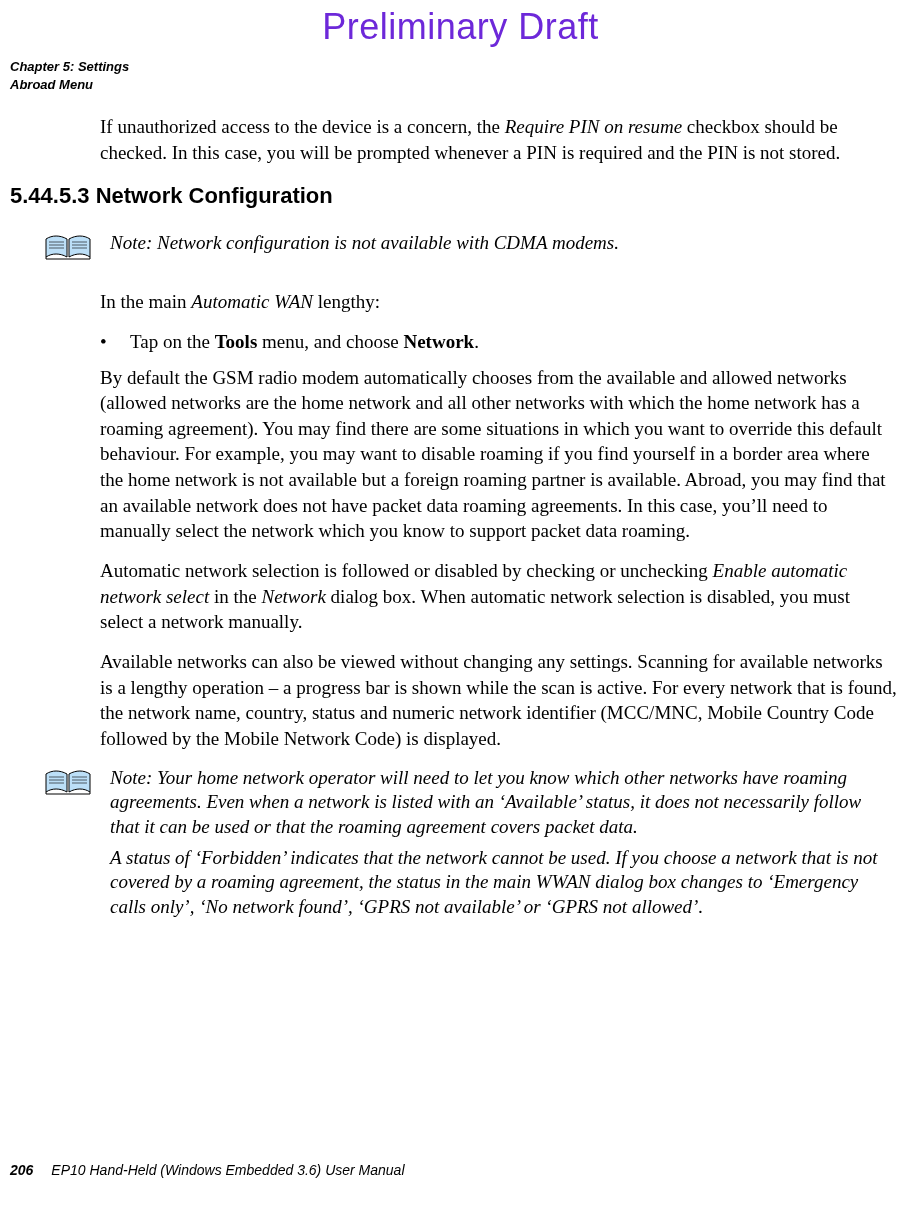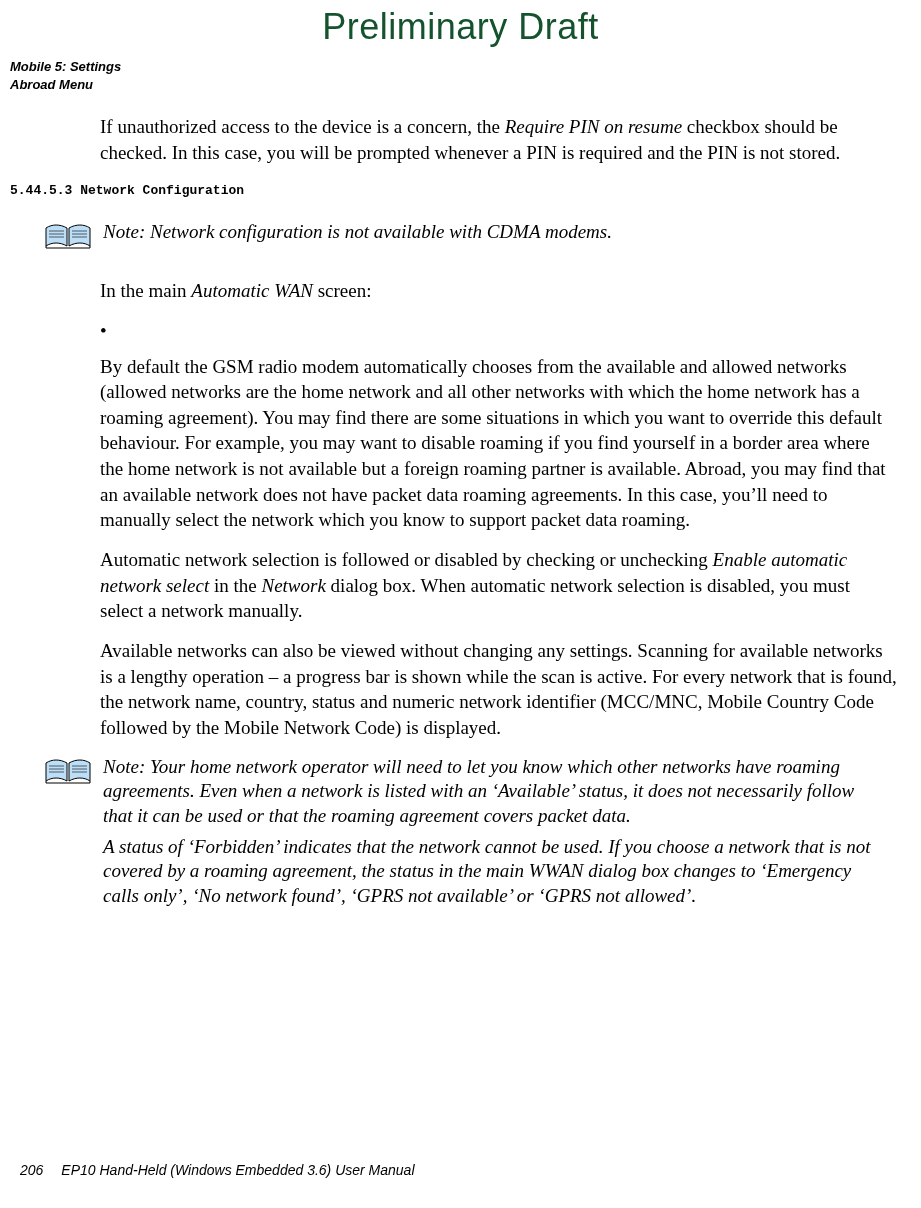--- a/index.html
+++ b/index.html
@@ -11,21 +11,21 @@
     height: 1208px;
     position: relative;
     box-sizing: border-box;
   }
   .watermark {
     position: absolute;
     top: 6px;
     left: 0;
     width: 100%;
     text-align: center;
-    color: #14532d;
+    color: #6d28d9;
     font-family: Arial, Helvetica, sans-serif;
     font-size: 36px;
     font-weight: 400;
     letter-spacing: 0.5px;
   }
   .header {
     position: absolute;
     top: 58px;
     left: 10px;
     font-family: Verdana, Arial, sans-serif;
@@ -42,23 +42,23 @@
     right: 24px;
   }
   .bodytext {
     margin: 0 0 14px 90px;
     font-size: 19px;
     line-height: 1.35;
     color: #000;
   }
   .section-heading {
     margin: 18px 0 22px 0;
-    font-family: Liberation Mono, monospace;
+    font-family: Liberation Sans, sans-serif;
     font-weight: bold;
-    font-size: 13px;
+    font-size: 22px;
     color: #000;
   }
   .note-block {
     display: flex;
     align-items: flex-start;
     margin: 0 0 24px 34px;
     padding-right: 10px;
   }
   .note-icon {
     flex: 0 0 auto;
@@ -68,21 +68,21 @@
   .note-text {
     font-size: 19px;
     font-style: italic;
     line-height: 1.3;
     color: #000;
   }
   .note-word {
     font-style: italic;
   }
   .note-text p {
-    margin: 0 0 6px 1px;
+    margin: 0 0 6px 8px;
   }
   .bullet {
     margin: 0 0 10px 90px;
     font-size: 19px;
     line-height: 1.35;
     color: #000;
     display: flex;
   }
   .bullet-mark {
     width: 30px;
@@ -91,35 +91,34 @@
   .footer {
     position: absolute;
     bottom: 30px;
     left: 10px;
     font-family: Verdana, Arial, sans-serif;
     font-size: 14px;
     font-style: italic;
     color: #000;
   }
   .footer .pagenum {
-    font-weight: normal;
+    font-weight: bold;
     font-style: italic;
     margin-right: 18px;
-    margin-left: 10px;
   }
   .em { font-style: italic; }
   .bold { font-weight: bold; font-family: "Times New Roman", Times, serif; }
 </style>
 </head>
 <body>
 
 <div class="watermark">Preliminary Draft</div>
 
 <div class="header">
-  <div>Mobile 5: Settings</div>
+  <div>Chapter 5: Settings</div>
   <div>Abroad Menu</div>
 </div>
 
 <div class="content">
 
   <p class="bodytext">
     <span>If unauthorized access to the device is a concern, the </span><span class="em">Require PIN on resume</span><span> checkbox should be checked. In this case, you will be prompted whenever a PIN is required and the PIN is not stored.</span>
   </p>
 
   <div class="section-heading">5.44.5.3 Network Configuration</div>
@@ -137,25 +136,28 @@
         <line x1="28" y1="15" x2="43" y2="15" stroke="#000" stroke-width="0.6"></line>
         <path d="M2 24 L2 26 L46 26 L46 24" fill="none" stroke="#000" stroke-width="1"></path>
       </svg>
     </span>
     <div class="note-text">
       <p><span class="note-word">Note:</span><span> Network configuration is not available with CDMA modems.</span></p>
     </div>
   </div>
 
   <p class="bodytext">
-    <span>In the main </span><span class="em">Automatic WAN</span><span> screen:</span>
+    <span>In the main </span><span class="em">Automatic WAN</span><span> lengthy:</span>
   </p>
 
   <div class="bullet">
     <span class="bullet-mark">•</span>
+    <span>
+      <span>Tap on the </span><span class="bold">Tools</span><span> menu, and choose </span><span class="bold">Network</span><span>.</span>
+    </span>
   </div>
 
   <p class="bodytext">By default the GSM radio modem automatically chooses from the available and allowed networks (allowed networks are the home network and all other networks with which the home network has a roaming agreement). You may find there are some situations in which you want to override this default behaviour. For example, you may want to disable roaming if you find yourself in a border area where the home network is not available but a foreign roaming partner is available. Abroad, you may find that an available network does not have packet data roaming agreements. In this case, you’ll need to manually select the network which you know to support packet data roaming.</p>
 
   <p class="bodytext">
     <span>Automatic network selection is followed or disabled by checking or unchecking </span><span class="em">Enable auto­matic network select</span><span> in the </span><span class="em">Network</span><span> dialog box. When automatic network selection is disabled, you must select a network manually.</span>
   </p>
 
   <p class="bodytext">Available networks can also be viewed without changing any settings. Scanning for avail­able networks is a lengthy operation – a progress bar is shown while the scan is active. For every network that is found, the network name, country, status and numeric network identi­fier (MCC/MNC, Mobile Country Code followed by the Mobile Network Code) is displayed.</p>
 

